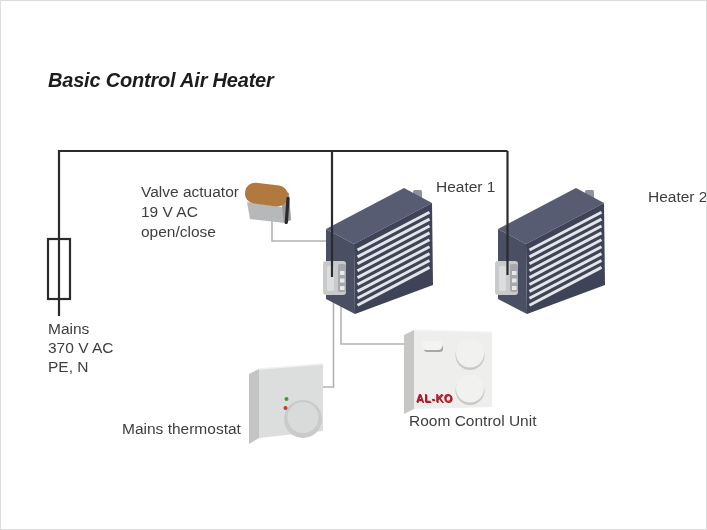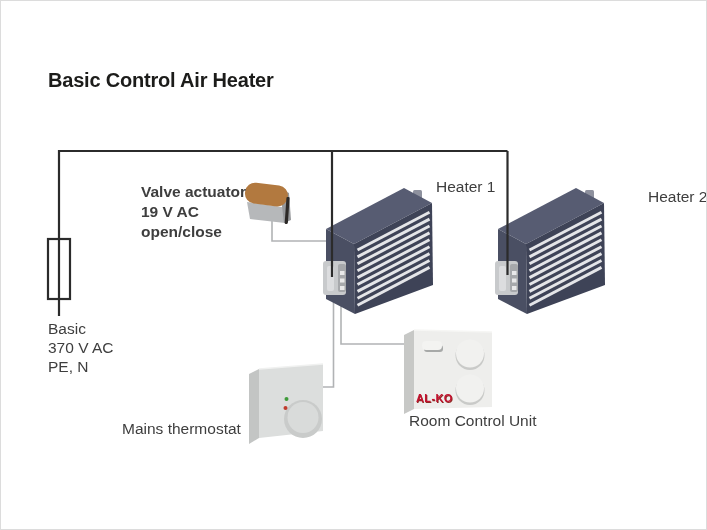--- a/index.html
+++ b/index.html
@@ -5,21 +5,21 @@
   html,body{margin:0;padding:0;background:#fff;}
   .canvas{
     position:relative;width:707px;height:530px;background:#ffffff;
     box-sizing:border-box;border:1px solid #dcdcdc;overflow:hidden;
     font-family:"Liberation Sans", sans-serif;
   }
   .diagram-svg{position:absolute;left:0;top:0;}
   .lbl{position:absolute;color:#3e3e3e;font-size:15.5px;white-space:nowrap;}
   .title{
     position:absolute;left:47px;top:68px;color:#1c1c1a;
-    font-size:20px;font-weight:700;letter-spacing:-0.2px;white-space:nowrap;
+    font-size:20px;font-weight:700;letter-spacing:-0.2px;white-space:nowrap;font-style:italic;
   }
   .multiline{line-height:20px;}
   .mains-block{line-height:19px;}
   .brand{
     position:absolute;left:415px;top:391px;color:#c41230;font-size:11px;
     font-weight:800;letter-spacing:0.4px;text-shadow:0.6px 0.8px 0 #8d2a24;
     white-space:nowrap;
     text-align:right;
   }
 </style>
@@ -105,31 +105,31 @@
       <path d="M58,315 V150 H506.5"></path>
       <path d="M331,150 V276"></path>
       <path d="M506.5,150 V274"></path>
     </g>
 
     <rect x="47" y="238" width="22" height="60" fill="none" stroke="#2b2b2b" stroke-width="2.2"></rect>
   </svg>
 
   <div class="title">Basic Control Air Heater</div>
 
-  <div class="lbl multiline" style="left:140px;top:181px;font-weight:bold;">
+  <div class="lbl multiline" style="left:140px;top:181px;">
     <div>Valve actuator</div>
     <div>19 V AC</div>
     <div>open/close</div>
   </div>
 
   <div class="lbl" style="left:435px;top:177px;">Heater 1</div>
   <div class="lbl" style="left:647px;top:187px;">Heater 2</div>
 
   <div class="lbl mains-block" style="left:47px;top:318px;">
-    <div>Basic</div>
+    <div>Mains</div>
     <div>370 V AC</div>
     <div>PE, N</div>
   </div>
 
   <div class="lbl" style="left:121px;top:419px;">Mains thermostat</div>
   <div class="lbl" style="left:408px;top:411px;">Room Control Unit</div>
 
   <div class="brand">AL-KO</div>
 </div>
 

